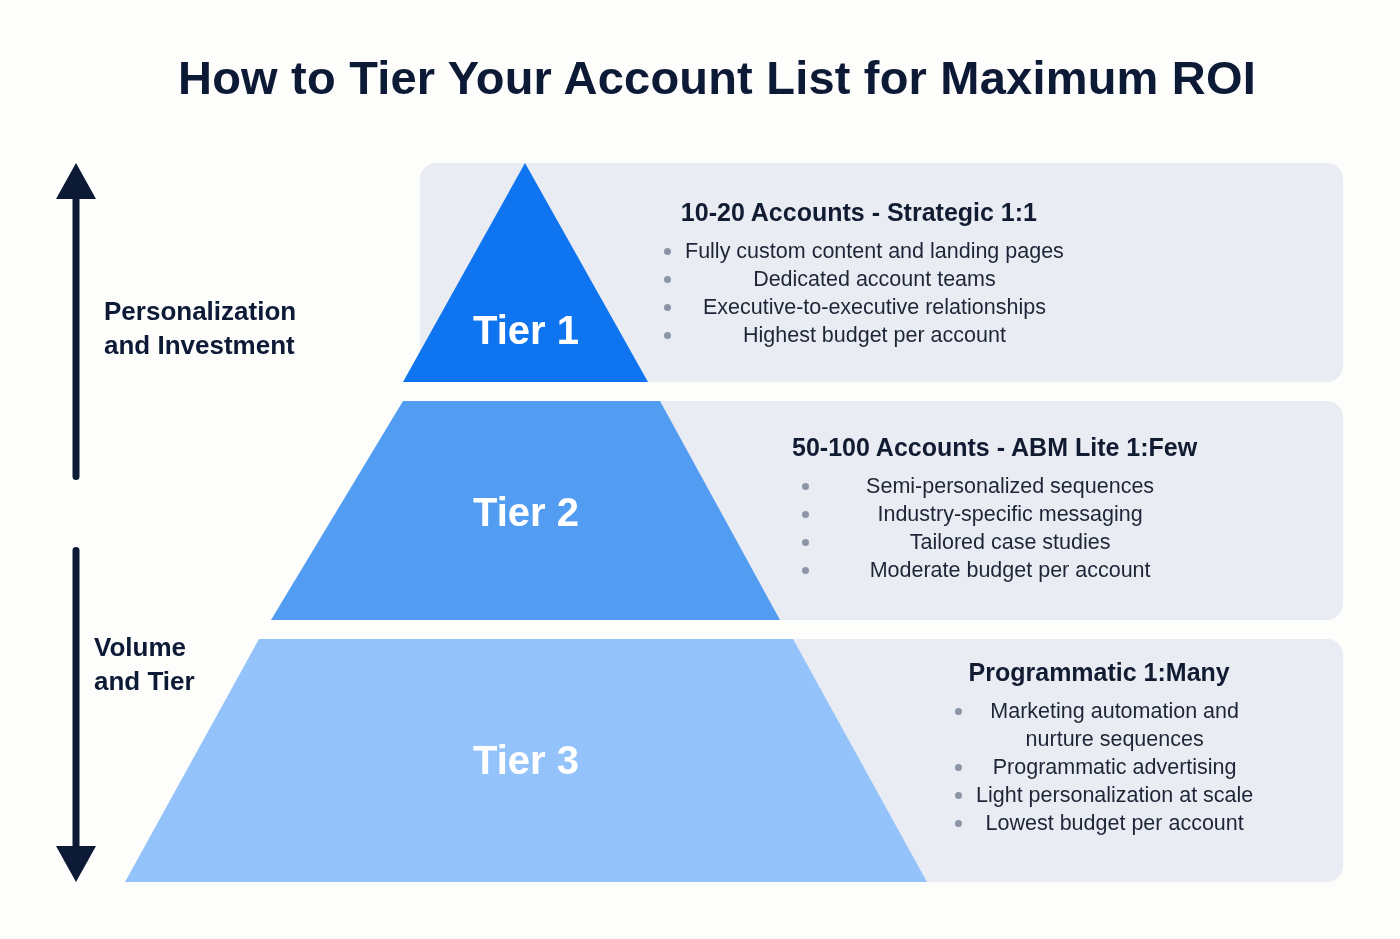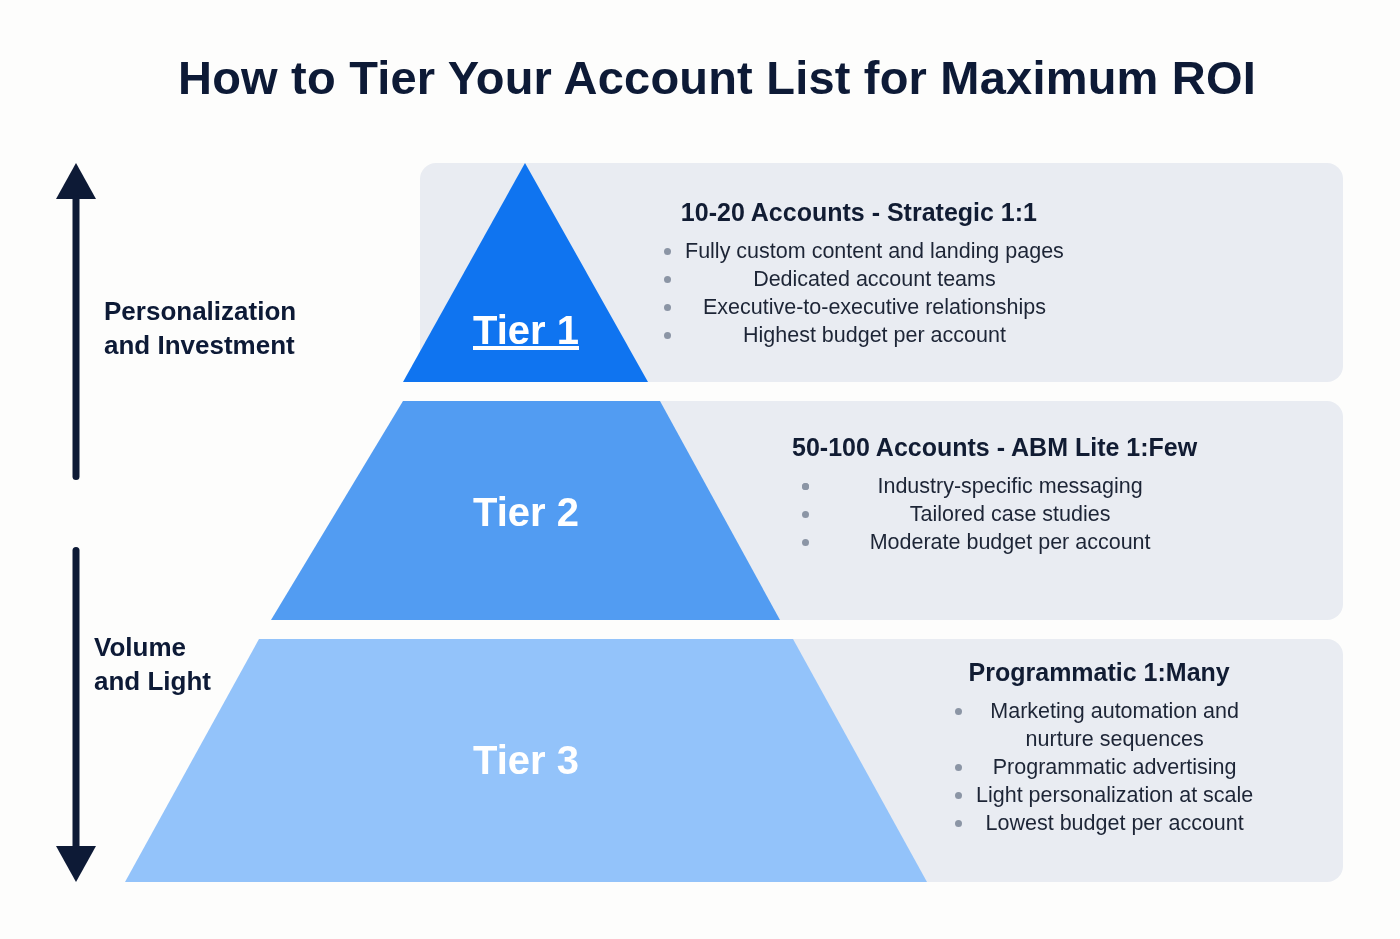--- a/index.html
+++ b/index.html
@@ -56,51 +56,51 @@
     <polygon points="76,882 56,846 96,846" fill="#0d1a36"></polygon>
   </g>
 </svg>
 
 <div class="side-label" style="left:104px; top:294px;">
   <div>Personalization</div>
   <div>and Investment</div>
 </div>
 <div class="side-label" style="left:94px; top:630px;">
   <div>Volume</div>
-  <div>and Light</div>
+  <div>and Tier</div>
 </div>
 
 <div class="panel" id="panel1"></div>
 <div class="panel" id="panel2"></div>
 <div class="panel" id="panel3"></div>
 
 <svg class="shapes" width="1400" height="939">
   <polygon points="525,163 648,382 403,382" fill="#0f74f0"></polygon>
   <polygon points="403,401 660,401 780,620 271,620" fill="#529cf2"></polygon>
   <polygon points="259,639 793,639 927,882 125,882" fill="#93c3fa"></polygon>
 </svg>
 
-<div class="tier-label" style="left:426px; top:308px;text-decoration:underline;">Tier 1</div>
+<div class="tier-label" style="left:426px; top:308px;">Tier 1</div>
 <div class="tier-label" style="left:426px; top:490px;">Tier 2</div>
 <div class="tier-label" style="left:426px; top:738px;">Tier 3</div>
 
 <div class="content" style="left:654px; top:196px;">
   <h3>10-20 Accounts - Strategic 1:1</h3>
   <ul>
     <li><span class="dot"></span><span>Fully custom content and landing pages</span></li>
     <li><span class="dot"></span><span>Dedicated account teams</span></li>
     <li><span class="dot"></span><span>Executive-to-executive relationships</span></li>
     <li><span class="dot"></span><span>Highest budget per account</span></li>
   </ul>
 </div>
 
 <div class="content" style="left:792px; top:431px;">
   <h3>50-100 Accounts - ABM Lite 1:Few</h3>
   <ul>
-    <li><span class="dot"></span></li>
+    <li><span class="dot"></span><span>Semi-personalized sequences</span></li>
     <li><span class="dot"></span><span>Industry-specific messaging</span></li>
     <li><span class="dot"></span><span>Tailored case studies</span></li>
     <li><span class="dot"></span><span>Moderate budget per account</span></li>
   </ul>
 </div>
 
 <div class="content" style="left:945px; top:656px;">
   <h3>
     <div>Programmatic 1:Many</div>
   </h3>

